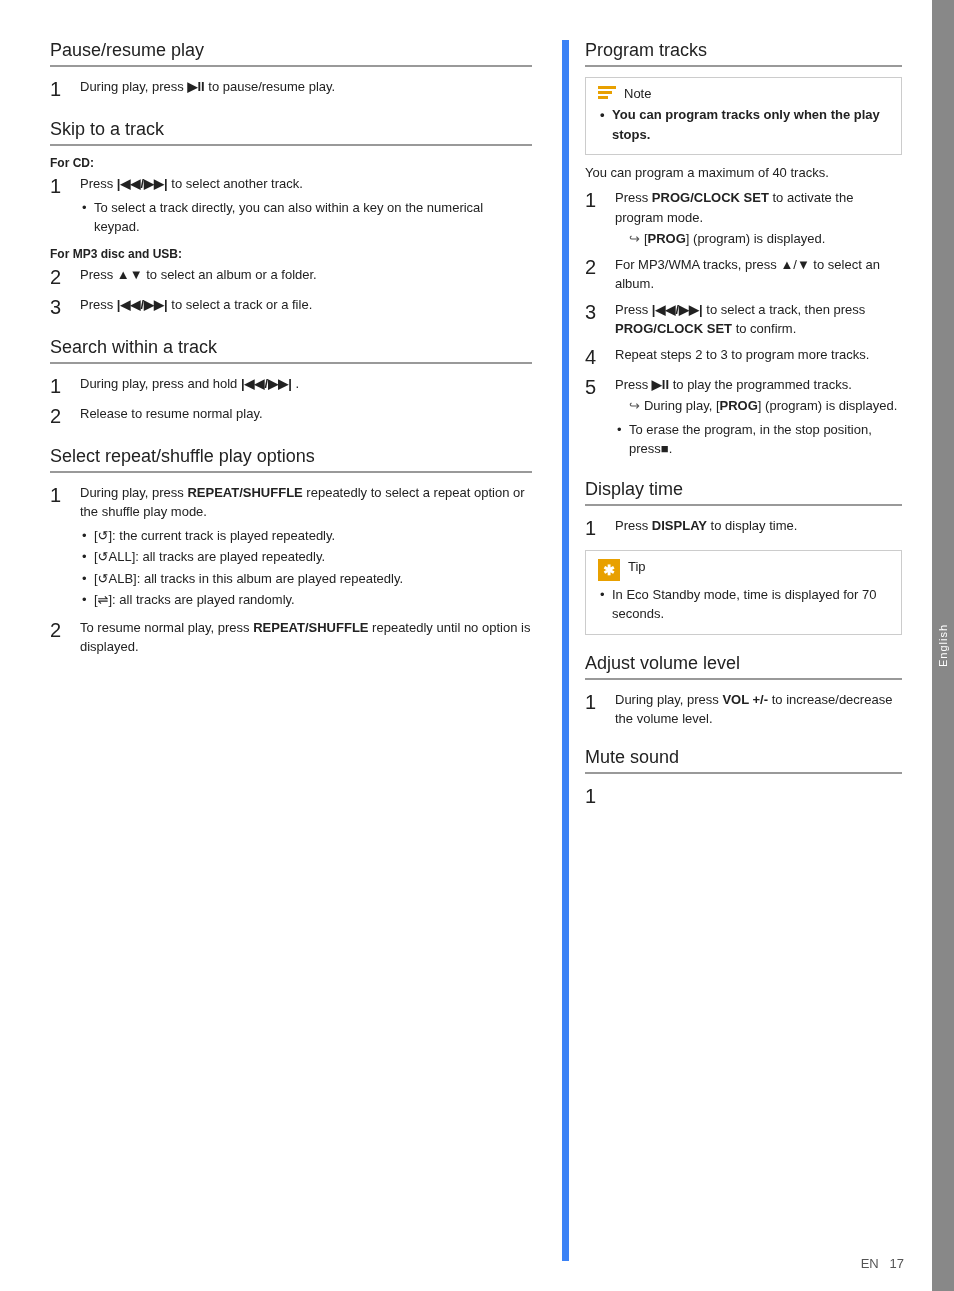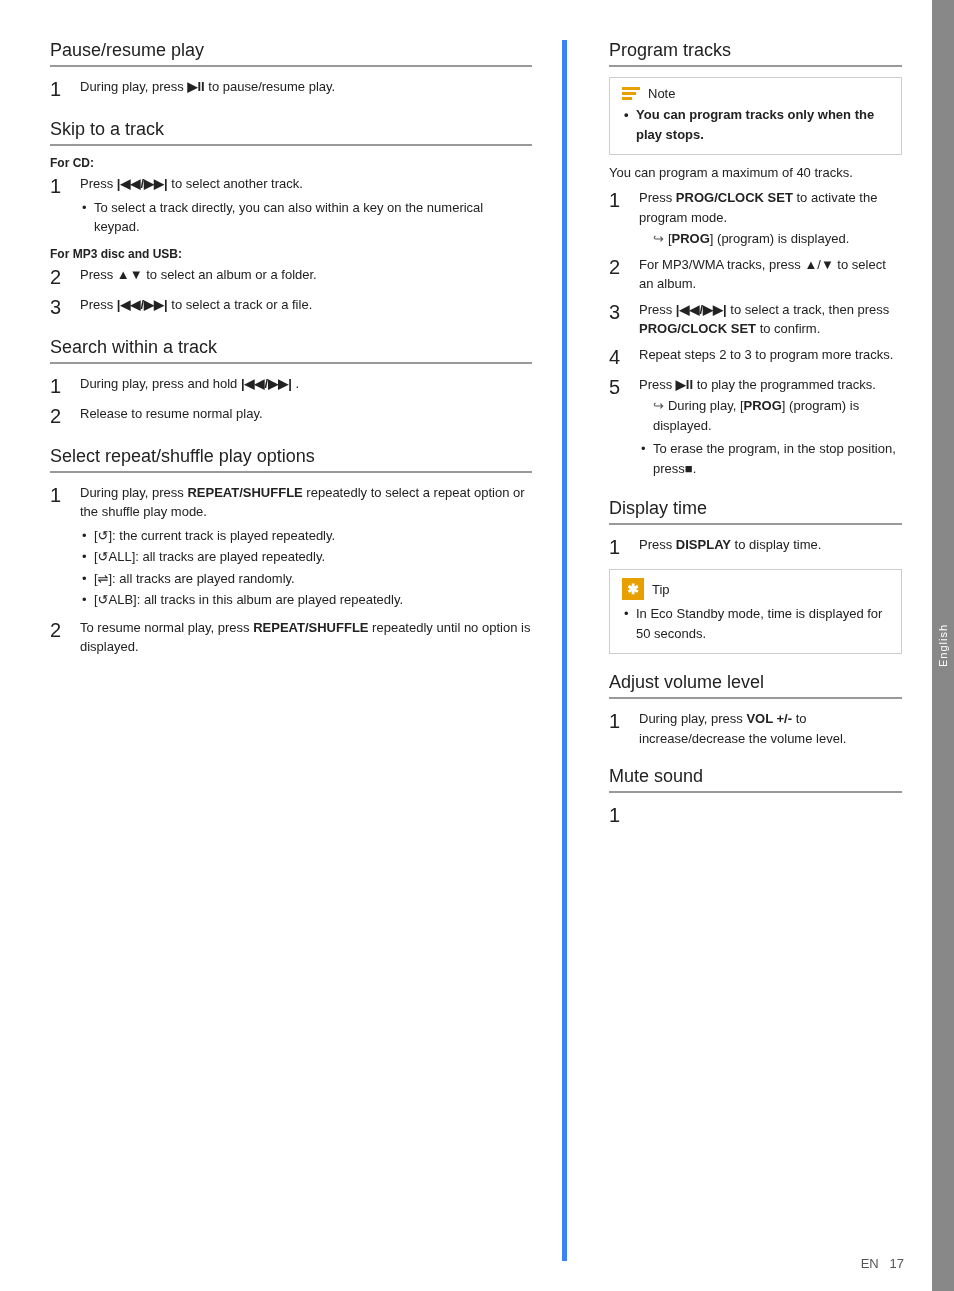--- a/index.html
+++ b/index.html
@@ -41,22 +41,22 @@
       width: calc(100% - 22px);
       padding: 40px 30px 30px 50px;
       gap: 0;
     }
     .left-col {
       flex: 1;
       padding-right: 30px;
     }
     .right-col {
       width: 340px;
-      border-left: 5px solid #3b82f6;
-      padding-left: 42px;
+      border-left: 7px solid #3b82f6;
+      padding-left: 16px;
     }
     .page-title {
       font-size: 36px;
       font-weight: 300;
       color: #222;
       margin-bottom: 20px;
       letter-spacing: -0.5px;
     }
     .page-title span {
       font-size: 36px;
@@ -129,21 +129,21 @@
     }
     .note-box {
       border: 1px solid #ccc;
       padding: 8px 12px;
       margin-bottom: 10px;
       margin-top: 8px;
       font-size: 12.5px;
     }
     .note-header {
       display: flex;
-      align-items: center;
+      align-items: flex-start;
       margin-bottom: 4px;
       font-size: 13px;
       font-weight: 400;
       gap: 8px;
     }
     .note-icon-lines {
       display: flex;
       flex-direction: column;
       gap: 2px;
     }
@@ -242,22 +242,22 @@
       <div class="section">
         <div class="section-title">Select repeat/shuffle play options</div>
         <ol class="step-list">
           <li class="step-item">
             <span class="step-num">1</span>
             <div class="step-content">
               During play, press <strong>REPEAT/SHUFFLE</strong> repeatedly to select a repeat option or the shuffle play mode.
               <ul class="sub-list">
                 <li>[↺]: the current track is played repeatedly.</li>
                 <li>[↺ALL]: all tracks are played repeatedly.</li>
+                <li>[↺ALB]: all tracks in this album are played repeatedly.</li>
                 <li>[⇌]: all tracks are played randomly.</li>
-                <li>[↺ALB]: all tracks in this album are played repeatedly.</li>
               </ul>
             </div>
           </li>
           <li class="step-item">
             <span class="step-num">2</span>
             <span class="step-content">To resume normal play, press <strong>REPEAT/SHUFFLE</strong> repeatedly until no option is displayed.</span>
           </li>
         </ol>
       </div>
     </div>
@@ -320,21 +320,21 @@
             <span class="step-num">1</span>
             <span class="step-content">Press <strong>DISPLAY</strong> to display time.</span>
           </li>
         </ol>
         <div class="note-box" style="margin-top:10px;">
           <div class="note-header">
             <div class="tip-icon">✱</div>
             <span>Tip</span>
           </div>
           <ul class="sub-list" style="padding-left:0; margin:0;">
-            <li>In Eco Standby mode, time is displayed for 50 seconds.</li>
+            <li>In Eco Standby mode, time is displayed for 70 seconds.</li>
           </ul>
         </div>
       </div>
 
       <div class="section">
         <div class="section-title">Adjust volume level</div>
         <ol class="step-list">
           <li class="step-item">
             <span class="step-num">1</span>
             <span class="step-content">During play, press <strong>VOL +/-</strong> to increase/decrease the volume level.</span>

